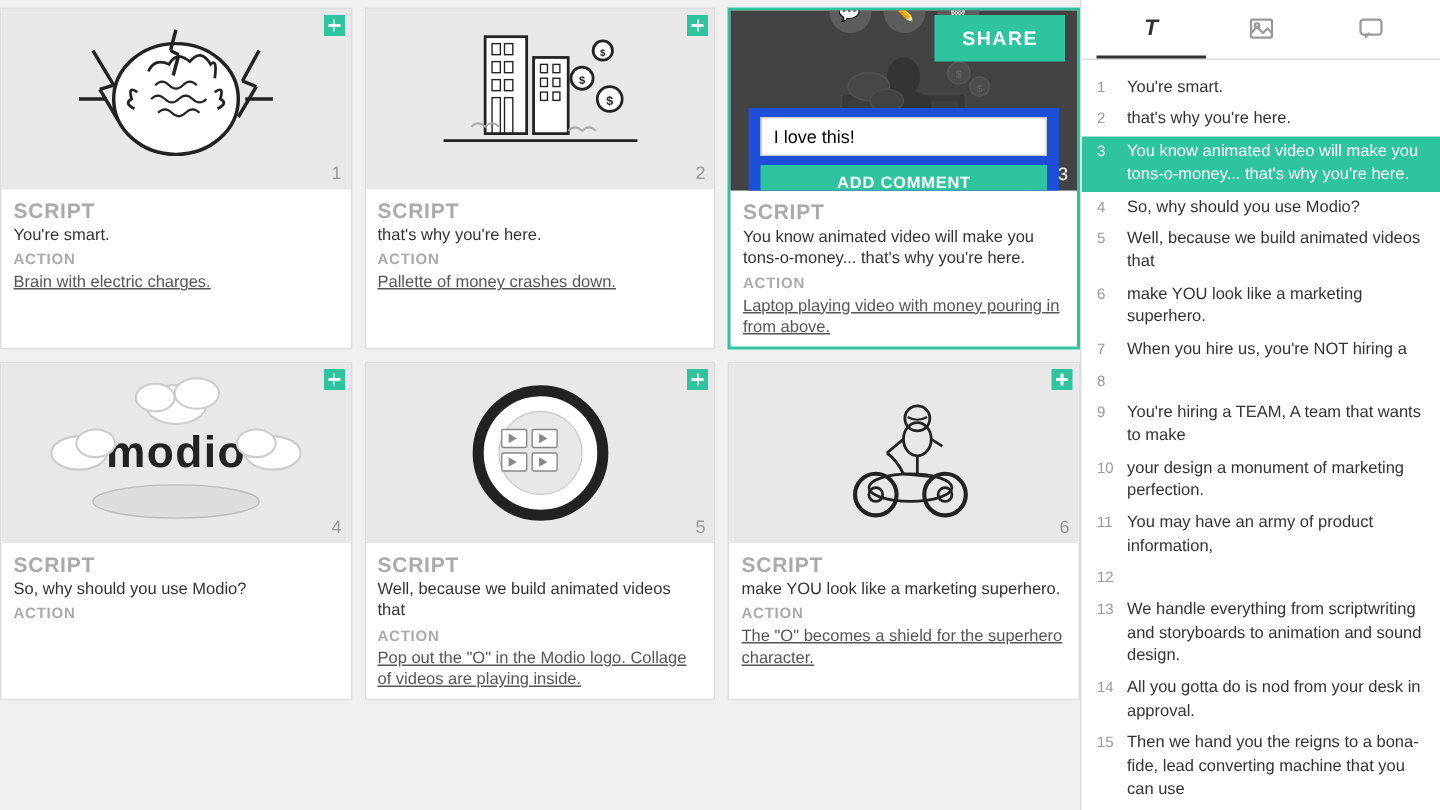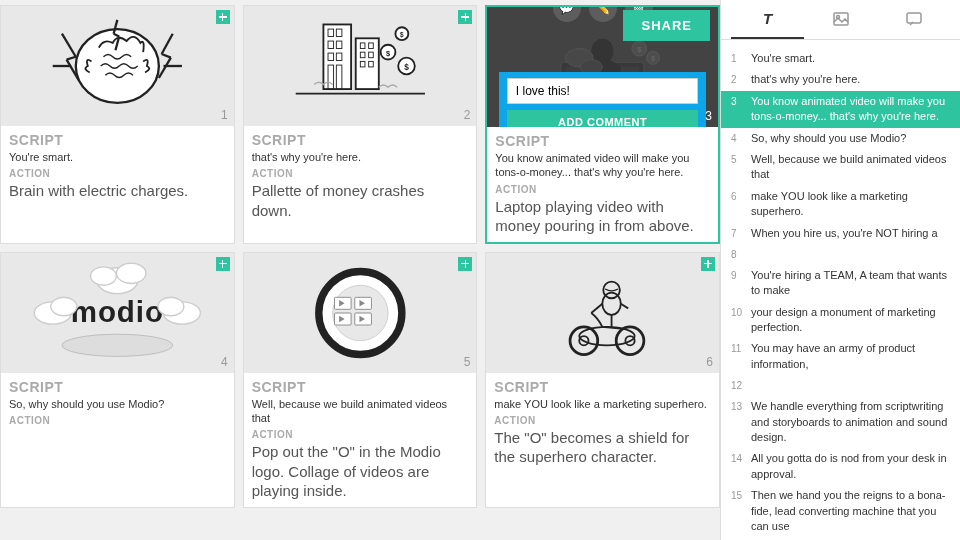--- a/index.html
+++ b/index.html
@@ -116,23 +116,24 @@
     .card-action-label {
       font-size: 10px;
       font-weight: bold;
       color: #aaa;
       text-transform: uppercase;
       letter-spacing: 0.5px;
       margin-bottom: 2px;
     }
 
     .card-action {
-      font-size: 15px;
+      font-size: 11px;
       color: #555;
       line-height: 1.3;
+      text-decoration: underline;
     }
 
     
     .comment-overlay {
       position: absolute;
       top: 0; left: 0; right: 0; bottom: 0;
       background: rgba(60,60,60,0.7);
       display: flex;
       flex-direction: column;
       align-items: center;
@@ -153,21 +154,21 @@
       border-radius: 50%;
       display: flex;
       align-items: center;
       justify-content: center;
       color: white;
       font-size: 12px;
       cursor: pointer;
     }
 
     .comment-box {
-      background: #0ea5e9;
+      background: #1d4ed8;
       padding: 6px 8px;
       width: 90%;
       margin-top: 42px;
     }
 
     .comment-input {
       width: 100%;
       border: 1px solid #ccc;
       padding: 5px 8px;
       font-size: 12px;

